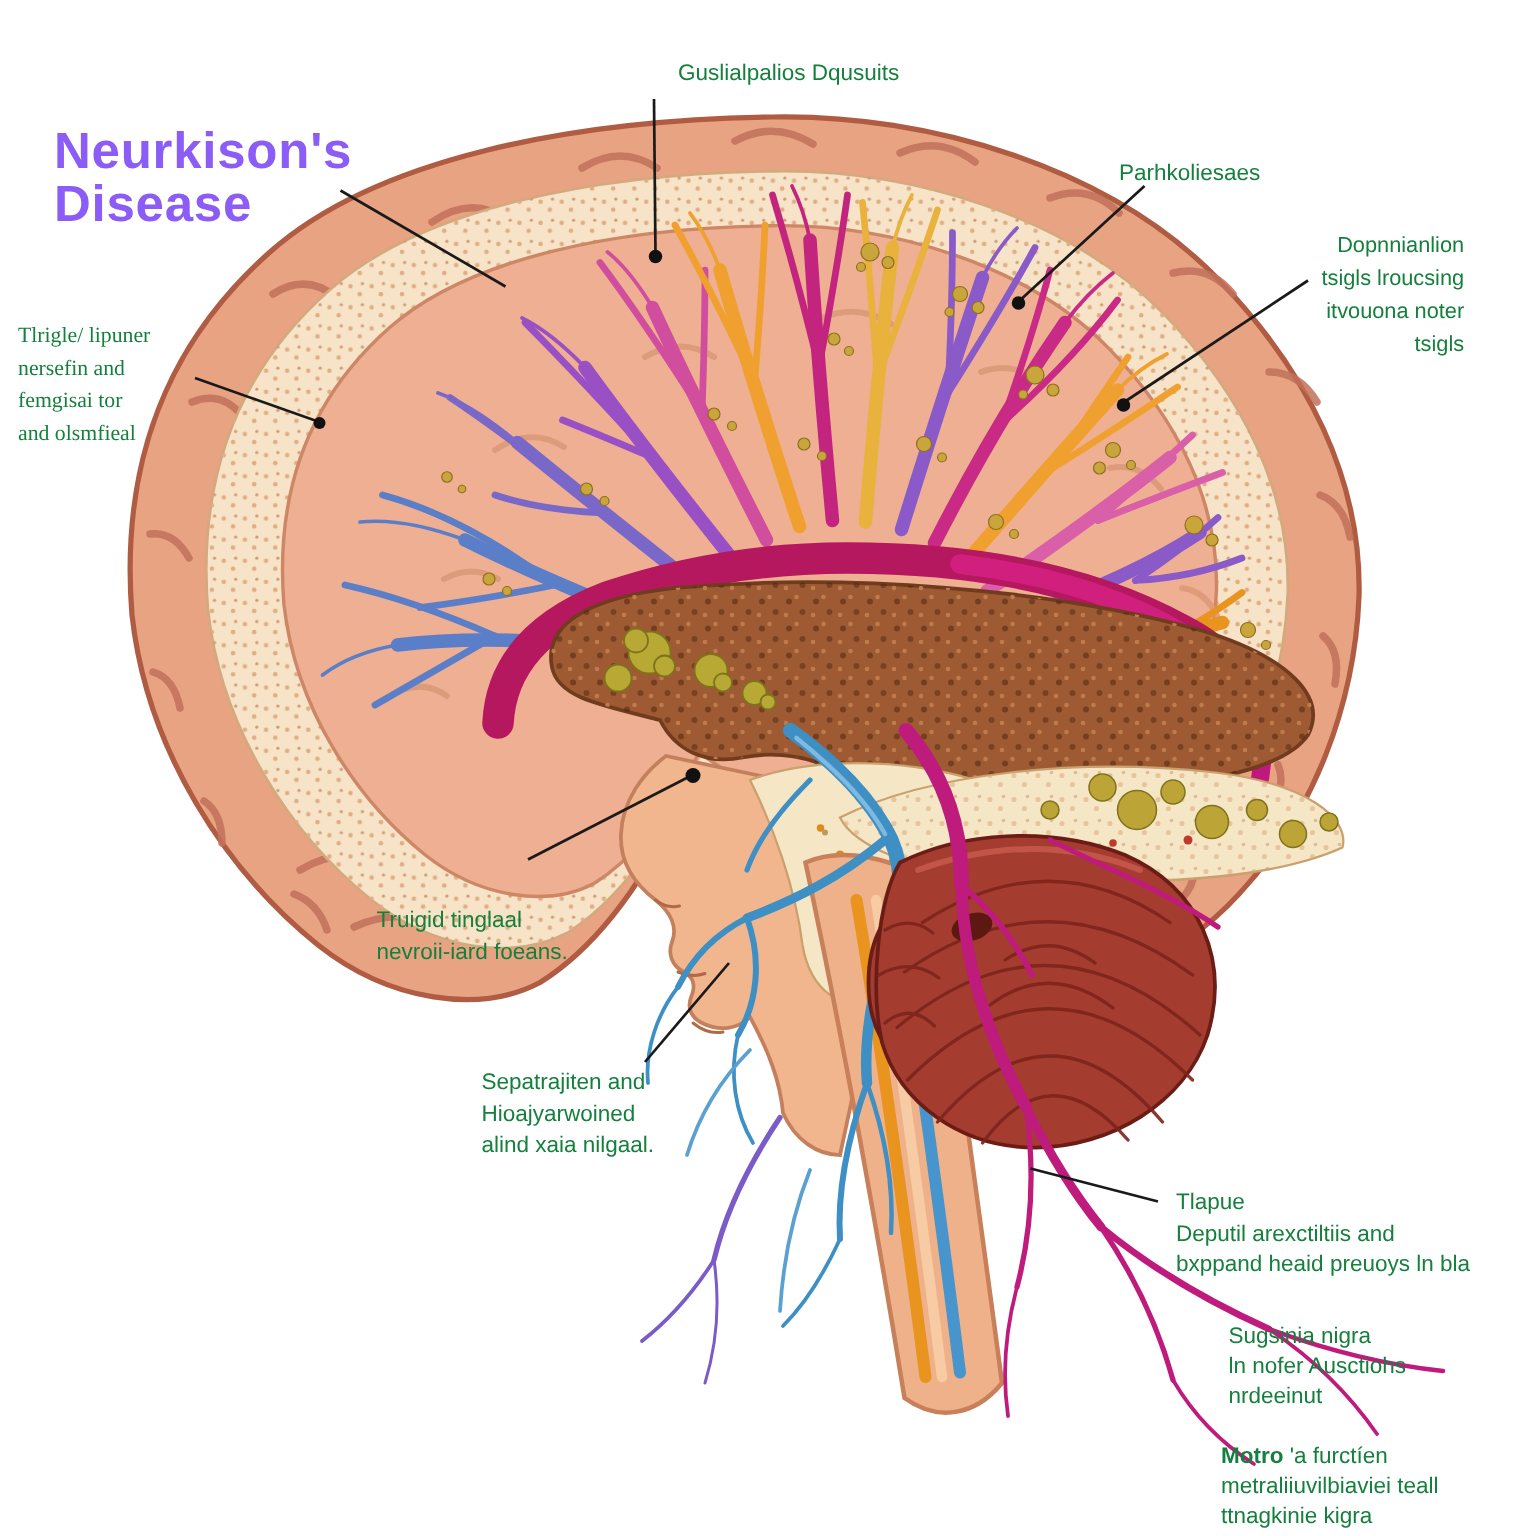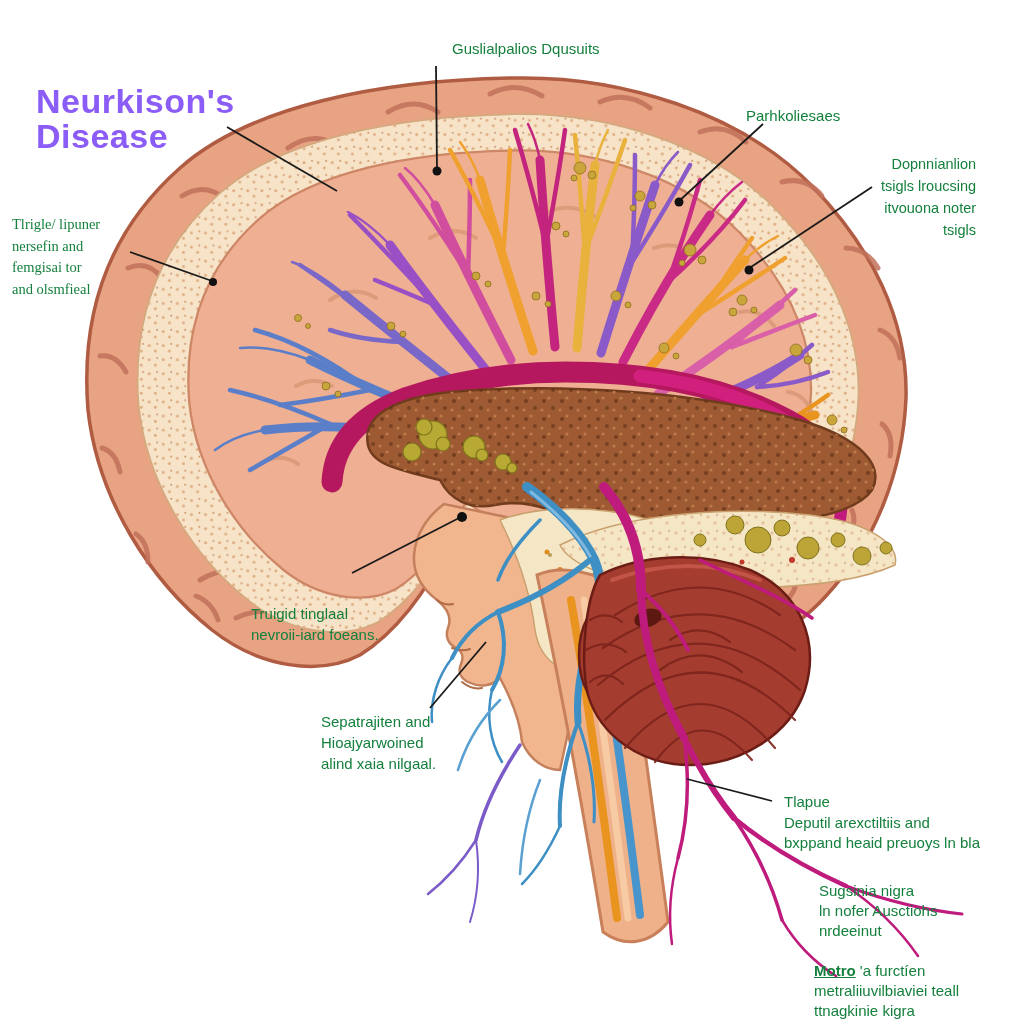--- a/index.html
+++ b/index.html
@@ -5,21 +5,21 @@
   html,body{margin:0;padding:0;background:#ffffff;}
   body{width:1024px;height:1024px;overflow:hidden;font-family:"Liberation Sans",sans-serif;}
   .stage{position:relative;width:1024px;height:1024px;background:#fff;}
   .stage svg{position:absolute;left:0;top:0;}
   .lbl{position:absolute;color:#15803d;font-size:15px;line-height:21px;white-space:nowrap;}
   .lbl span{display:block;}
   .title{position:absolute;left:36px;top:84px;color:#8b5cf6;font-weight:bold;
          font-size:34px;line-height:35px;letter-spacing:.5px;}
   .title span{display:block;}
   .sm{font-size:14.5px;line-height:21.5px;}
-  .b{font-weight:bold;display:inline !important;text-decoration:underline;}
+  .b{font-weight:bold;display:inline !important;}
   .inline-line span.inl{display:inline !important;}
 </style>
 </head>
 <body>
 
 <div class="stage">
 
 <svg width="1024" height="1024" viewBox="0 0 1024 1024">
   <defs>
     <pattern id="sp" width="16" height="16" patternUnits="userSpaceOnUse">

